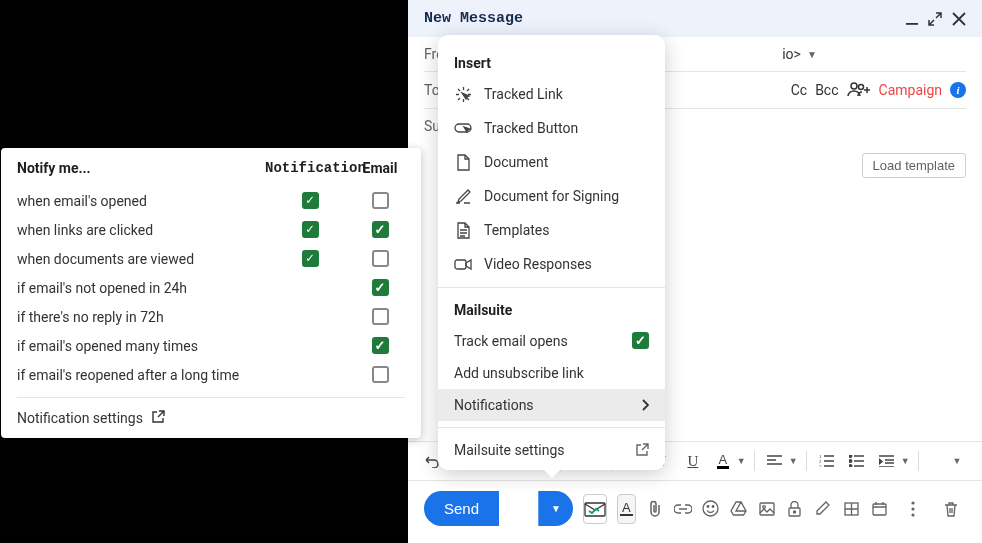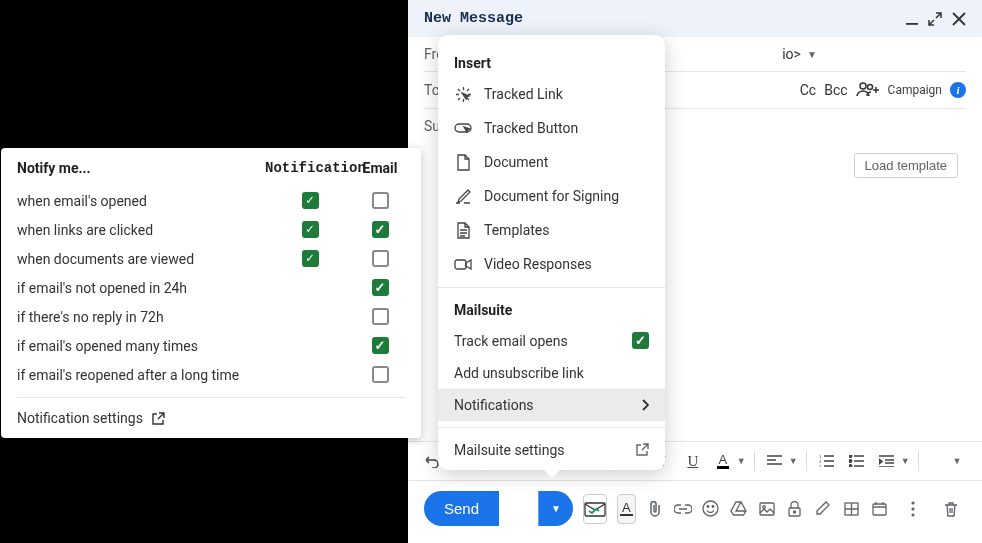--- a/index.html
+++ b/index.html
@@ -64,22 +64,22 @@
       display: flex;
       align-items: center;
       gap: 8px;
     }
     .cc-bcc {
       color: #333;
       font-size: 14px;
       cursor: pointer;
     }
     .campaign-link {
-      color: #404040;
-      font-size: 12px;
+      color: #ef4444;
+      font-size: 14px;
       cursor: pointer;
     }
     .info-circle {
       width: 16px;
       height: 16px;
       border-radius: 50%;
       background: #1a73e8;
       color: #fff;
       display: inline-flex;
       align-items: center;
@@ -93,21 +93,21 @@
       color: #333;
     }
     
     .compose-body {
       height: 298px;
       padding: 12px 16px;
       position: relative;
     }
     .load-template {
       position: absolute;
-      right: 24px;
+      right: 16px;
       top: 10px;
       border: 1px solid #d0d0d0;
       background: #fff;
       color: #5f6368;
       font-size: 13px;
       padding: 4px 10px;
       border-radius: 3px;
       cursor: pointer;
     }
     
@@ -329,21 +329,21 @@
       display: flex;
       justify-content: center;
     }
     .notify-divider {
       height: 1px;
       background: #e5e5e5;
       margin: 8px 0;
     }
     .notify-footer {
       display: flex;
-      align-items: flex-end;
+      align-items: flex-start;
       gap: 8px;
       font-size: 14px;
       color: #333;
       padding-top: 4px;
       cursor: pointer;
     }
     
     svg { display: block; }
   </style>
 </head>

